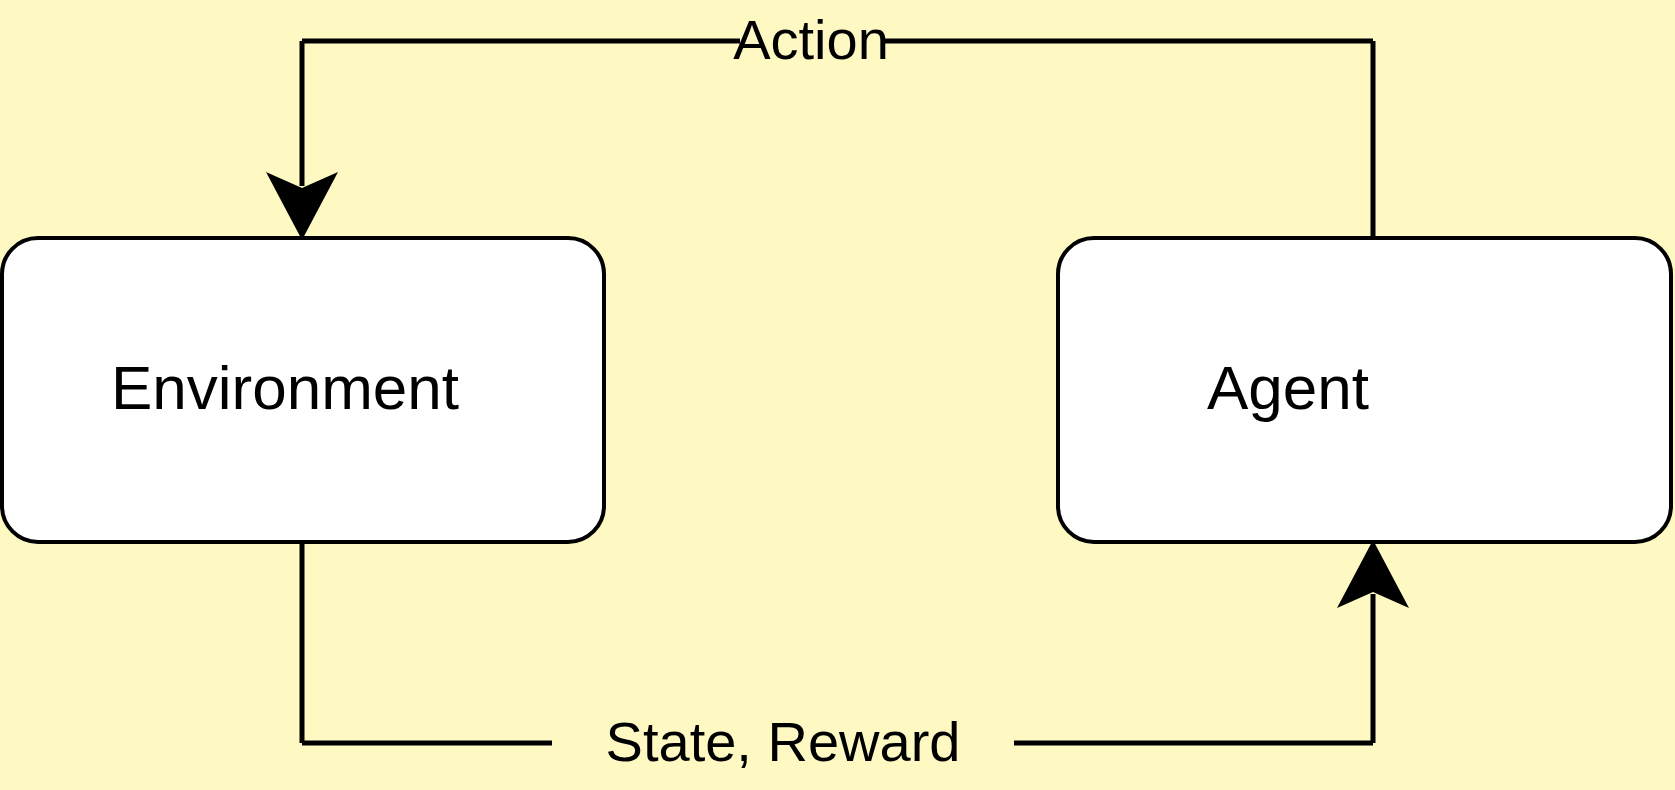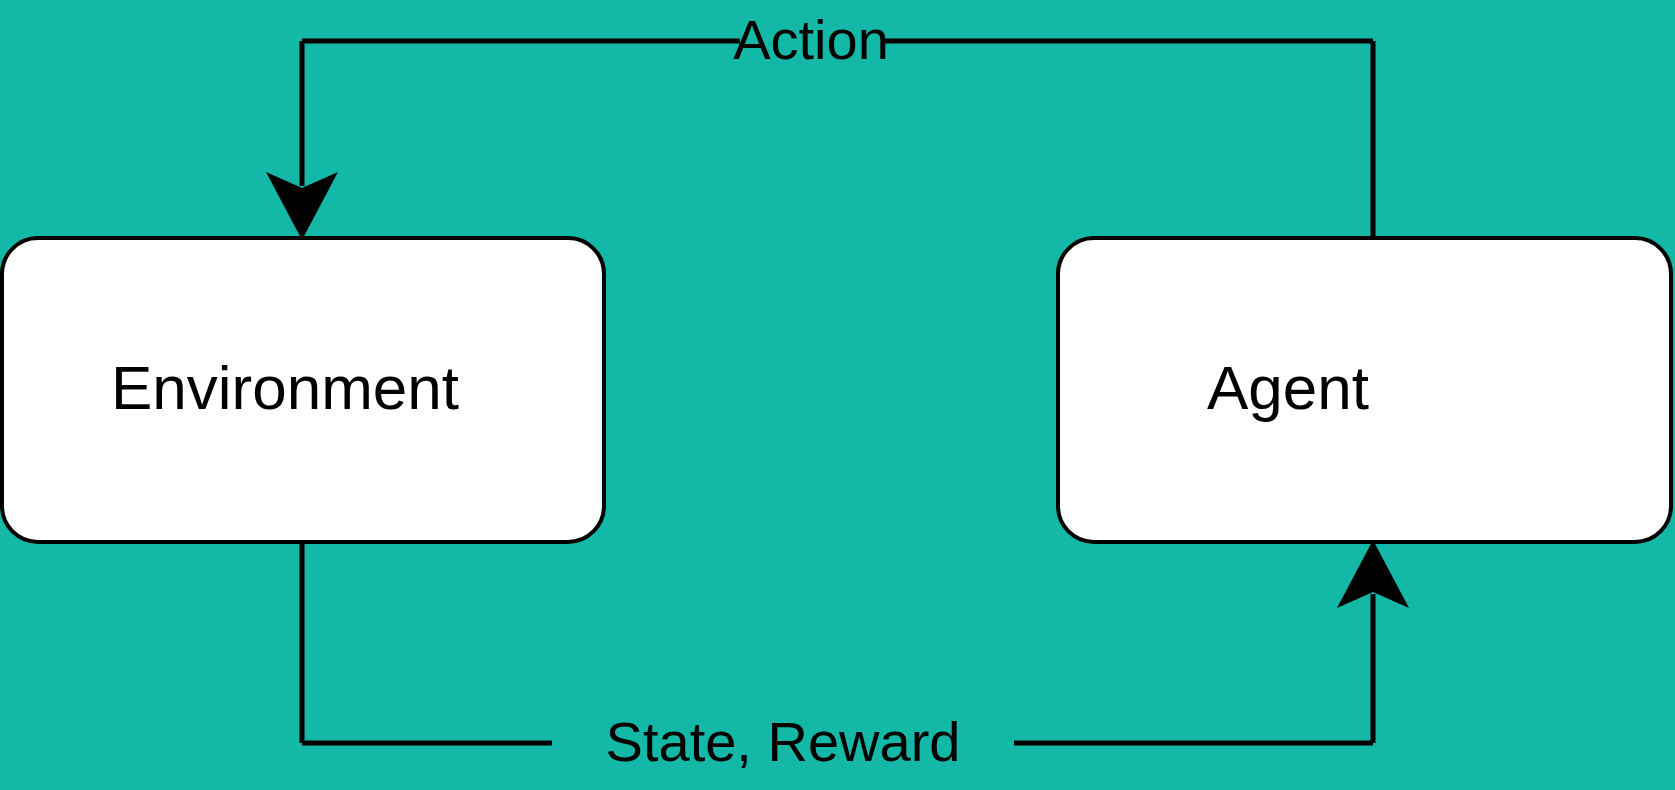--- a/index.html
+++ b/index.html
@@ -5,21 +5,21 @@
 <style>
   html, body {
     margin: 0;
     padding: 0;
     background: #ffffff;
   }
   #canvas {
     position: relative;
     width: 1675px;
     height: 790px;
-    background: #14b8a6;
+    background: #fef9c3;
     overflow: hidden;
     font-family: "Liberation Sans", "DejaVu Sans", sans-serif;
   }
   #diagram-svg {
     position: absolute;
     top: 0;
     left: 0;
     width: 1675px;
     height: 790px;
     display: block;

